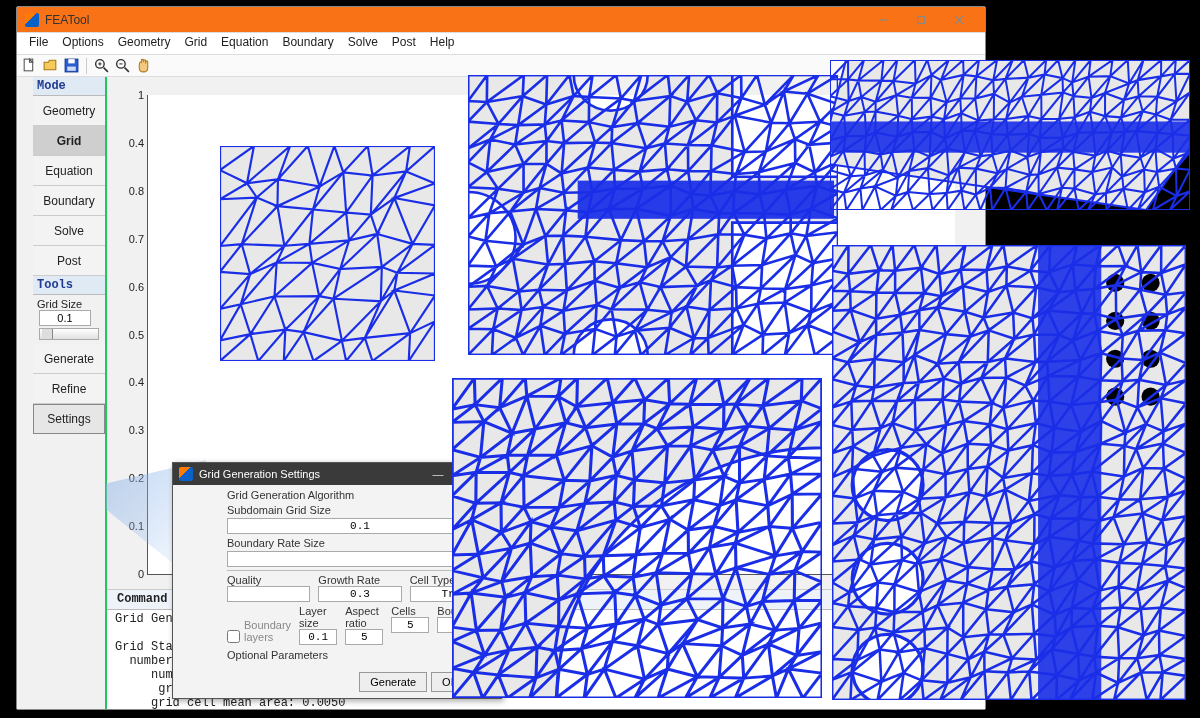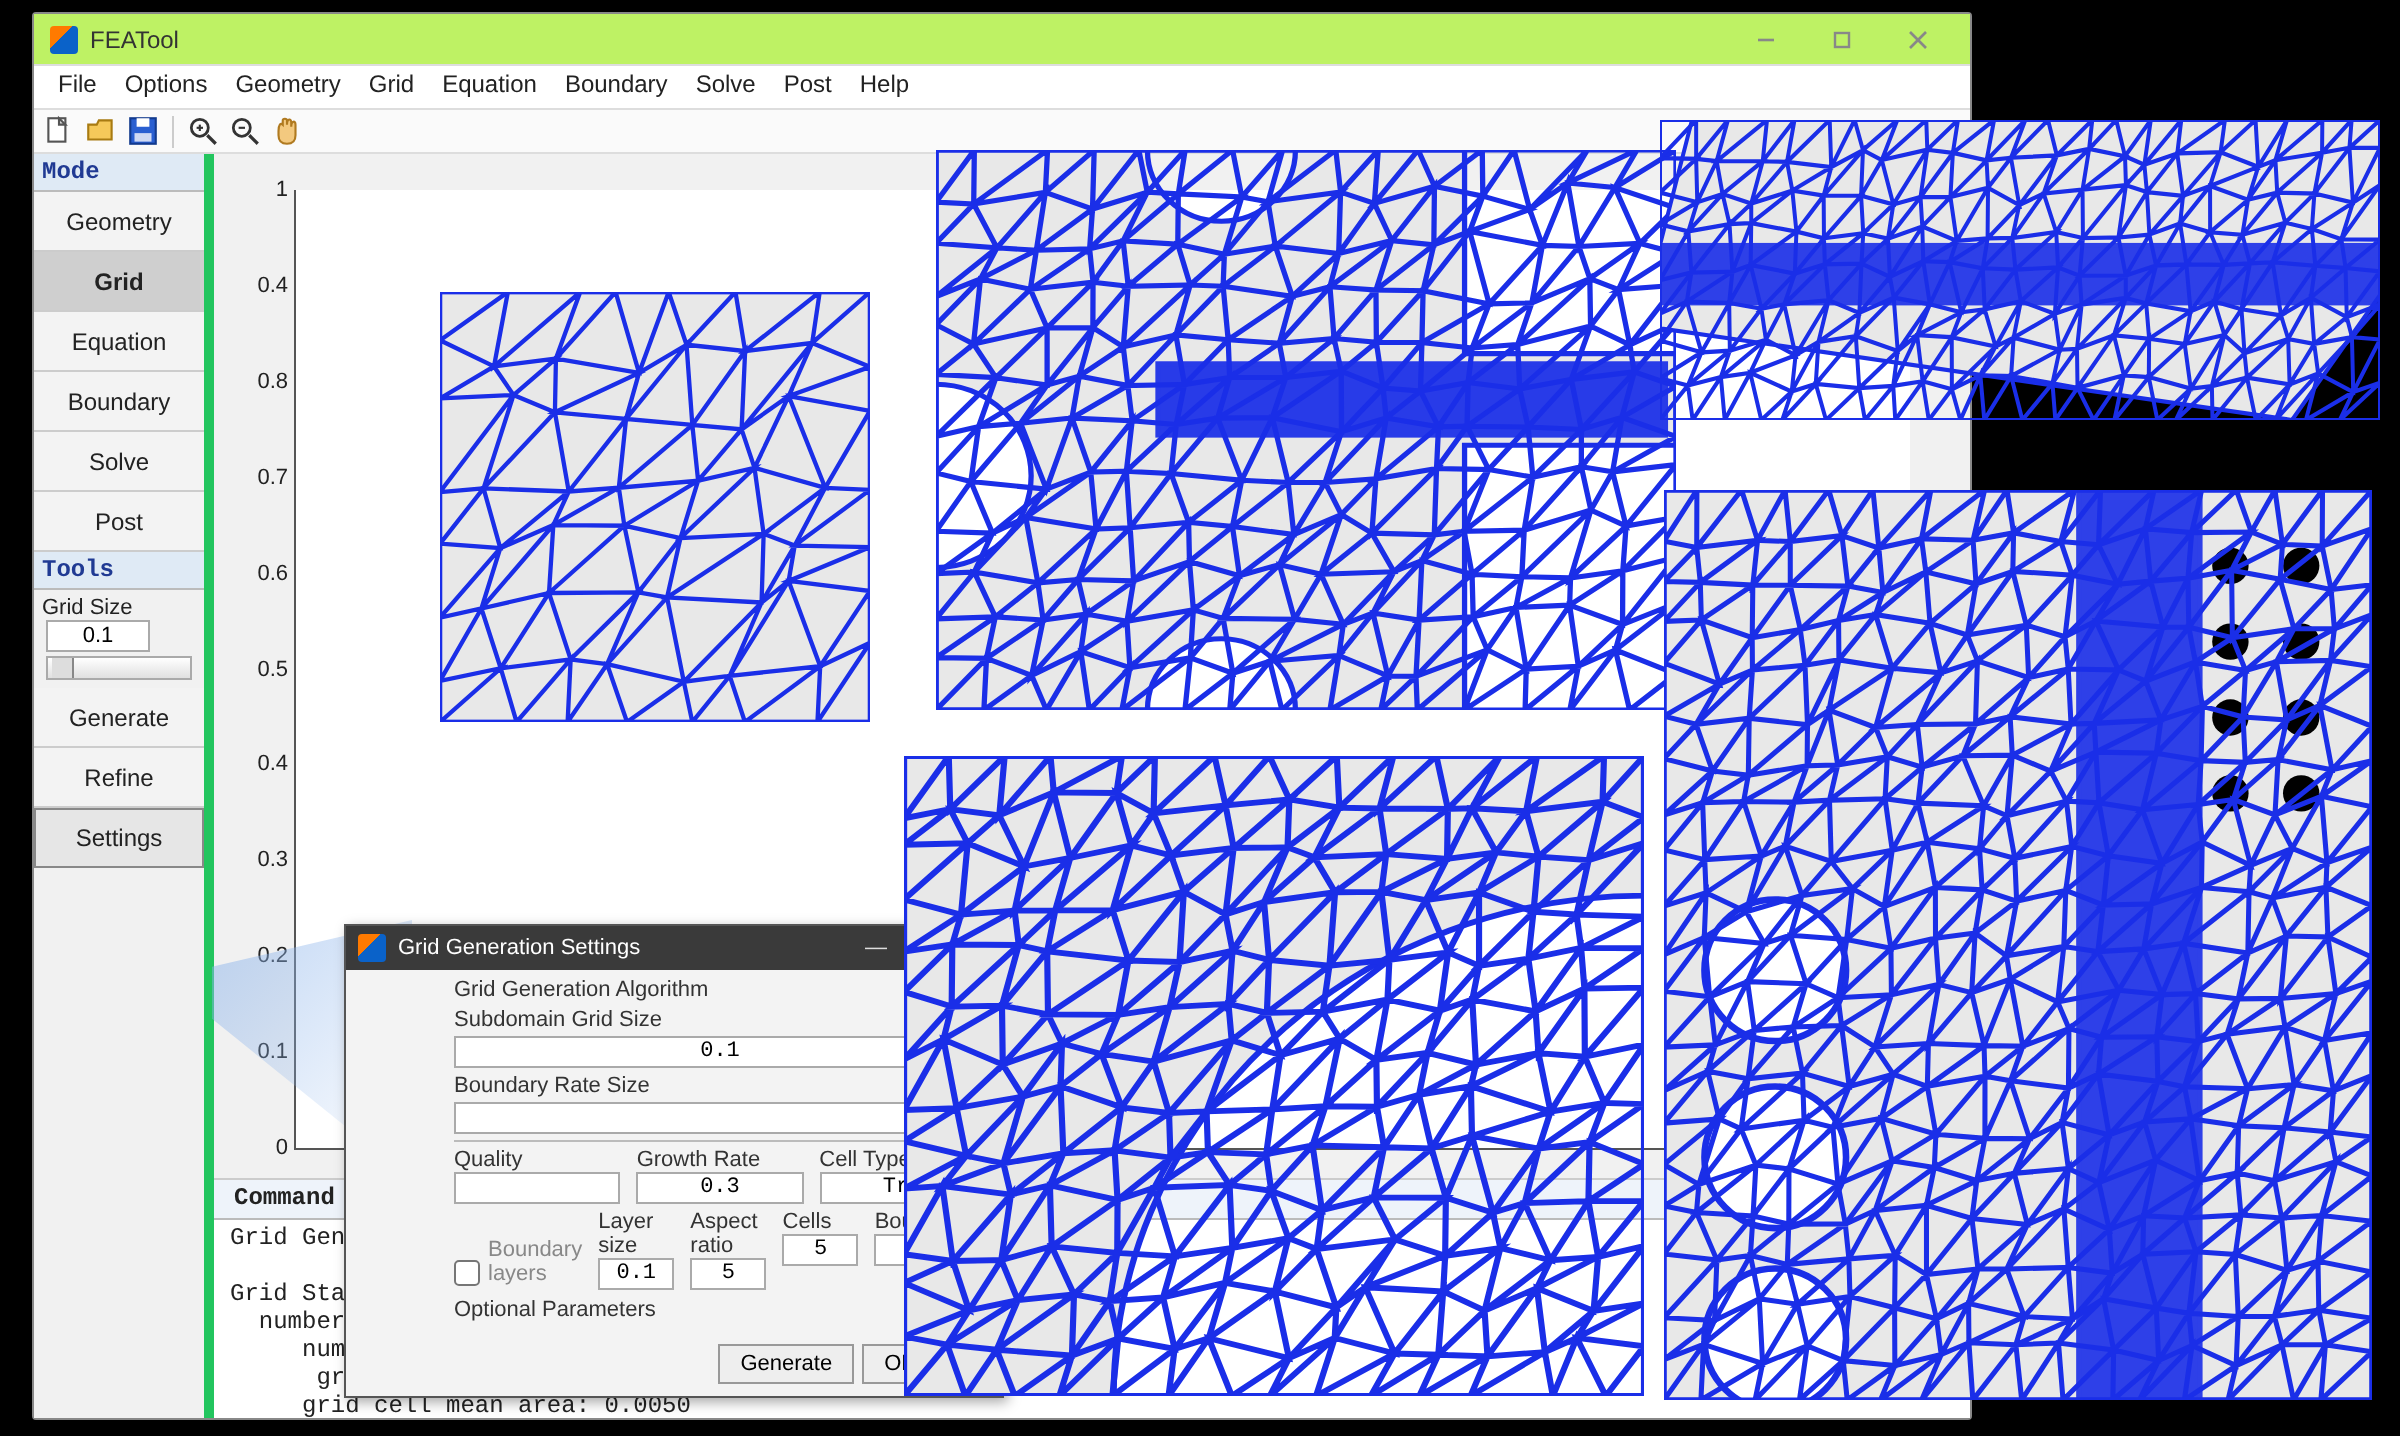--- a/index.html
+++ b/index.html
@@ -17,21 +17,21 @@
   .main-window {
     position: absolute;
     left: 16px; top: 6px;
     width: 970px; height: 704px;
     background: #fff;
     border: 1px solid #888;
     display: flex; flex-direction: column;
     border-radius: 2px;
   }
   .titlebar {
-    height: 26px; background: #bef264;
+    height: 26px; background: #f97316;
     display: flex; align-items: center;
     padding: 0 8px;
     border-bottom: 1px solid #ddd;
     gap: 6px;
     justify-content: space-between;
   }
   .app-icon {
     width: 14px; height: 14px; flex: none;
     background: linear-gradient(135deg,#ff7a00 40%,#0a62c9 40%);
     border-radius: 2px;
@@ -62,22 +62,22 @@
   .tool-sep { width:1px; height:16px; background:#ccc; margin:0 2px; }
 
   .work-area {
     flex: 1;
     display: flex;
     min-height: 0;
   }
   .sidebar {
     width: 90px; flex: none;
     background: #f1f1f1;
-    border-right: 5px solid #22c55e;
-    display: flex; flex-direction: column;
+    border-right: 2px solid #22c55e;
+    display: flex; flex-direction: column; padding-left: 16px;
   }
   .mode-header, .tools-header {
     background: #dfeaf5;
     font-weight: bold;
     font-family: "Courier New", monospace;
     padding: 2px 4px;
     border-bottom: 1px solid #bbb;
     color:#203a93;
   }
   .mode-btn {

